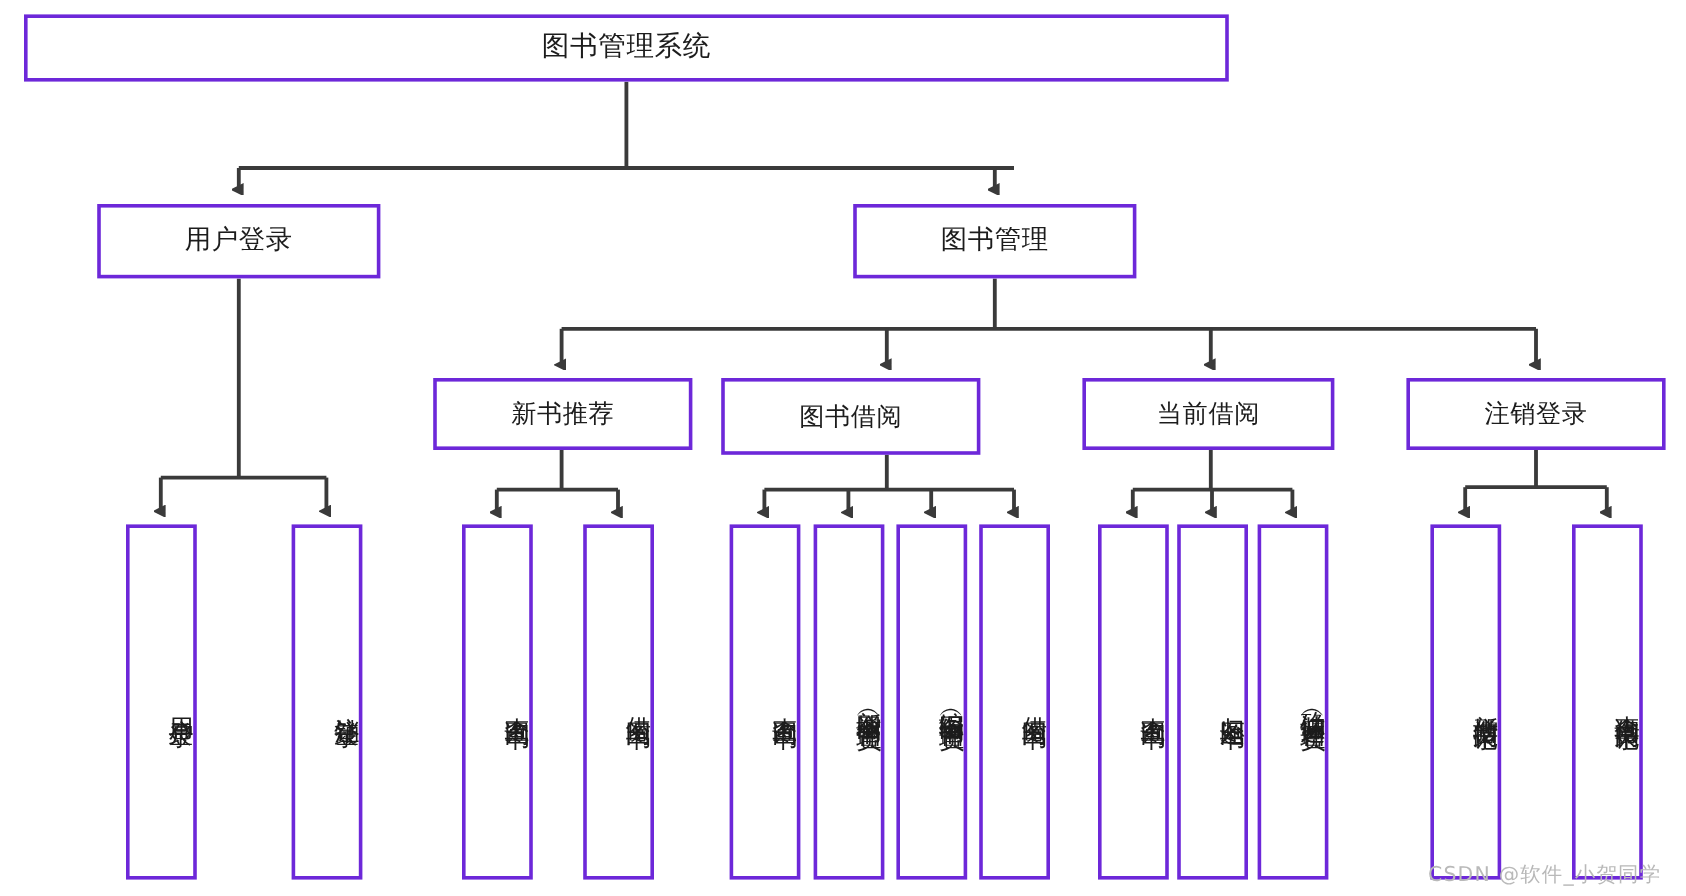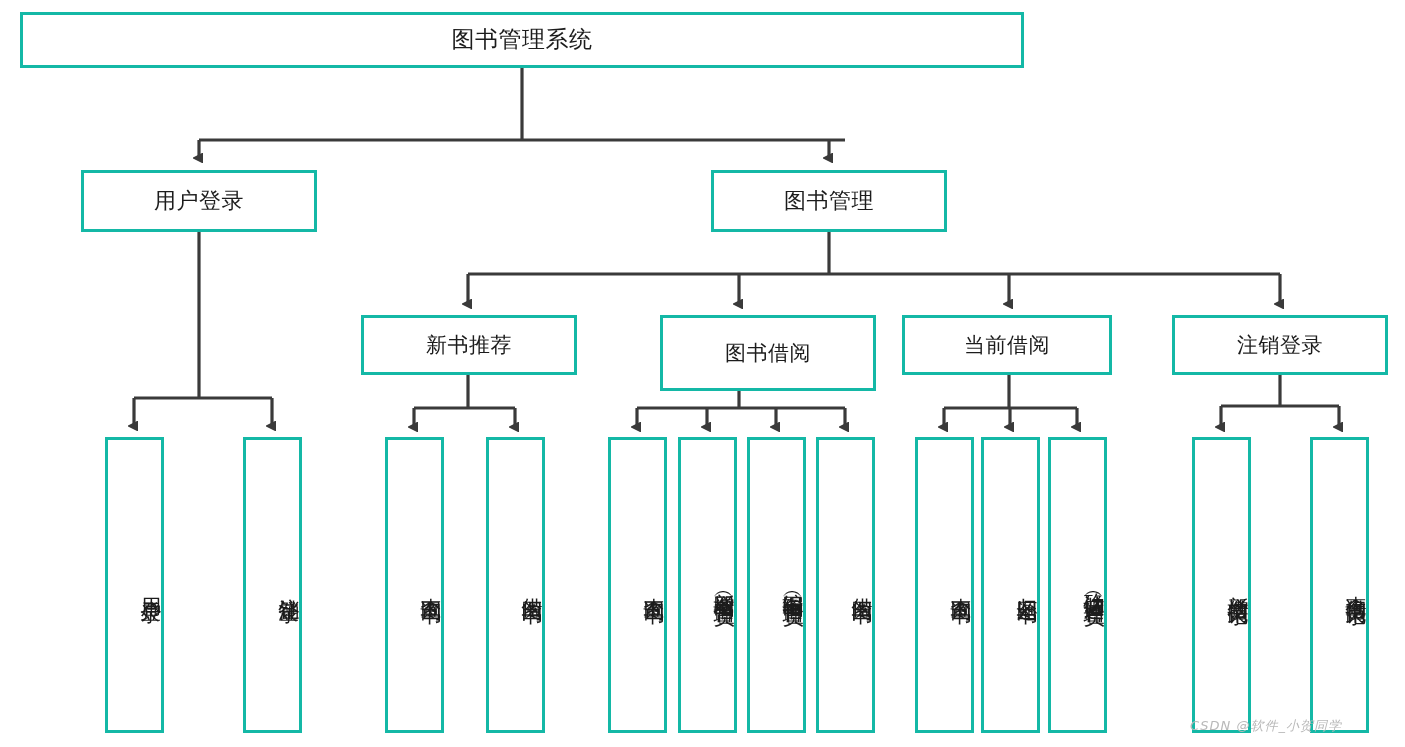--- a/index.html
+++ b/index.html
@@ -21,21 +21,21 @@
     position: absolute;
     left: 0;
     top: 0;
     width: 1405px;
     height: 747px;
     pointer-events: none;
   }
   .node {
     position: absolute;
     box-sizing: border-box;
-    border: 3px solid #14b8a6;
+    border: 3px solid #6d28d9;
     background: #ffffff;
     display: flex;
     align-items: center;
     justify-content: center;
     color: #1c1c1c;
     text-align: center;
     line-height: 1.18;
     letter-spacing: 0.5px;
   }
   .node.root {
@@ -57,26 +57,25 @@
     white-space: nowrap;
   }
   .node.leaf .leaf-text {
     writing-mode: vertical-rl;
     text-orientation: upright;
     letter-spacing: 2px;
     line-height: 1;
   }
   .watermark {
     position: absolute;
-    font-size: 13px;
+    font-size: 17px;
     color: #b9b9b9;
     letter-spacing: 1px;
     white-space: nowrap;
     user-select: none;
-    font-style: italic;
   }
 </style>
 </head>
 <body>
 
 <div id="diagram-root">
 
   <svg id="edges-layer" viewBox="0 0 1405 747" xmlns="http://www.w3.org/2000/svg">
     <defs>
       <marker id="arrow" markerWidth="10" markerHeight="10" refX="5.5" refY="4" orient="auto" markerUnits="userSpaceOnUse">
@@ -136,21 +135,21 @@
   </div>
 
   <div class="node level3" style="left:361px; top:315px; width:216px; height:60px;">
     <span>新书推荐</span>
   </div>
 
   <div class="node level2" style="left:711px; top:170px; width:236px; height:62px;">
     <span>图书管理</span>
   </div>
 
-  <div class="node level3" style="left:660px; top:315px; width:216px; height:76px;">
+  <div class="node level3" style="left:601px; top:315px; width:216px; height:64px;">
     <span>图书借阅</span>
   </div>
 
   <div class="node level3" style="left:902px; top:315px; width:210px; height:60px;">
     <span>当前借阅</span>
   </div>
 
   <div class="node level3" style="left:1172px; top:315px; width:216px; height:60px;">
     <span>注销登录</span>
   </div>

